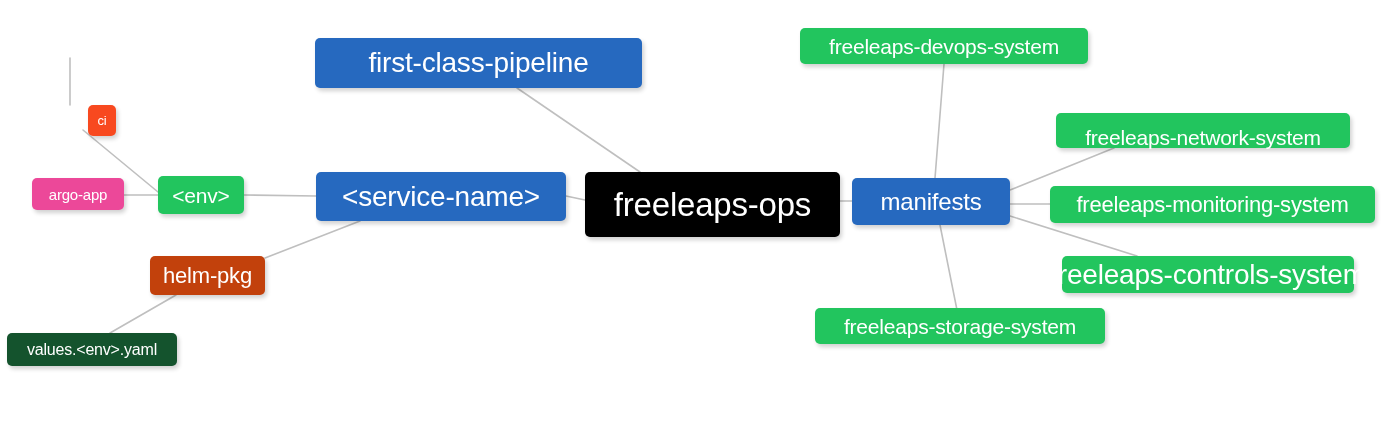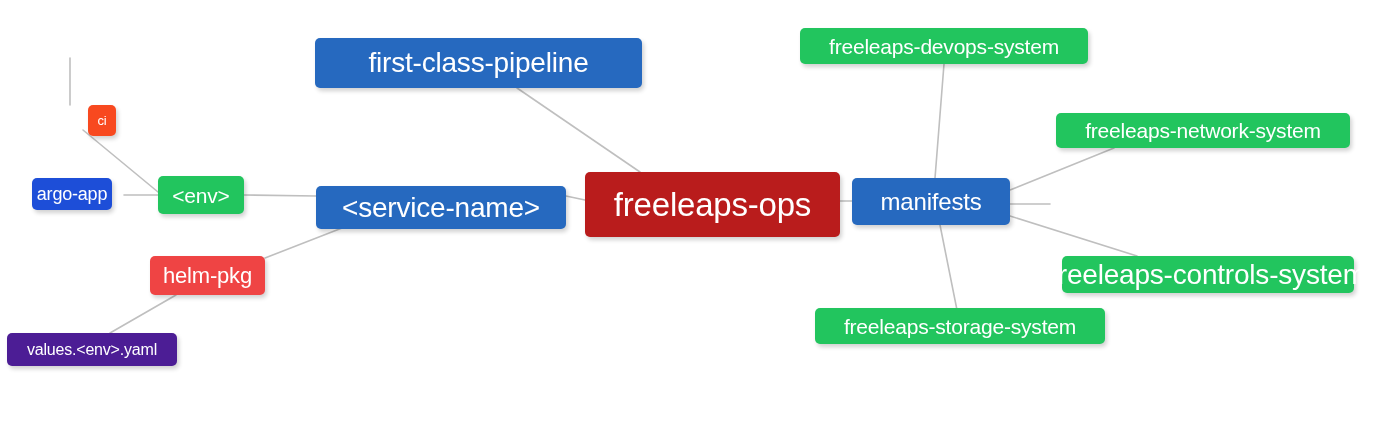--- a/index.html
+++ b/index.html
@@ -70,49 +70,52 @@
       <line x1="935" y1="178" x2="944" y2="64" stroke="#bfbfbf" stroke-width="1.6" stroke-linecap="round"></line>
       <line x1="1010" y1="190" x2="1114" y2="148" stroke="#bfbfbf" stroke-width="1.6" stroke-linecap="round"></line>
       <line x1="1010" y1="204" x2="1050" y2="204" stroke="#bfbfbf" stroke-width="1.6" stroke-linecap="round"></line>
       <line x1="1010" y1="216" x2="1137" y2="256" stroke="#bfbfbf" stroke-width="1.6" stroke-linecap="round"></line>
       <line x1="940" y1="225" x2="958" y2="315" stroke="#bfbfbf" stroke-width="1.6" stroke-linecap="round"></line>
     </svg>
   <div id="node-layer">
       <div class="node" style="left: 55px; top: 105px; width: 28px; height: 31px; background: rgb(248, 73, 31); font-size: 13px; margin-left: 33px;">
         <span class="node-label">ci</span>
       </div>
-      <div class="node" style="left: 32px; top: 178px; width: 80px; height: 32px; background: #1d4ed8; font-size: 18px;">
+      <div class="node" style="left: 32px; top: 178px; width: 92px; height: 32px; background: #ec4899; font-size: 15px;">
         <span class="node-label">argo-app</span>
       </div>
       <div class="node" style="left: 158px; top: 176px; width: 86px; height: 38px; background: rgb(34, 197, 94); font-size: 21px;">
         <span class="node-label">&lt;env&gt;</span>
       </div>
-      <div class="node" style="left: 316px; top: 172px; width: 250px; height: 43px; background: rgb(38, 105, 191); font-size: 28px; margin-top: 14px;">
+      <div class="node" style="left: 316px; top: 172px; width: 250px; height: 49px; background: rgb(38, 105, 191); font-size: 28px;">
         <span class="node-label">&lt;service-name&gt;</span>
       </div>
       <div class="node" style="left: 315px; top: 38px; width: 327px; height: 50px; background: rgb(38, 105, 191); font-size: 28px;">
         <span class="node-label">first-class-pipeline</span>
       </div>
-      <div class="node" style="left: 150px; top: 256px; width: 115px; height: 39px; background: #ef4444; font-size: 22px;">
+      <div class="node" style="left: 150px; top: 256px; width: 115px; height: 39px; background: #c2410c; font-size: 22px;">
         <span class="node-label">helm-pkg</span>
       </div>
-      <div class="node" style="left: 7px; top: 333px; width: 170px; height: 33px; background: #4c1d95; font-size: 16px;">
+      <div class="node" style="left: 7px; top: 333px; width: 170px; height: 33px; background: #14532d; font-size: 16px;">
         <span class="node-label">values.&lt;env&gt;.yaml</span>
       </div>
-      <div class="node" style="left: 585px; top: 172px; width: 255px; height: 65px; background: #b91c1c; font-size: 33px;">
+      <div class="node" style="left: 585px; top: 172px; width: 255px; height: 65px; background: #000000; font-size: 33px;">
         <span class="node-label">freeleaps-ops</span>
       </div>
       <div class="node" style="left: 852px; top: 178px; width: 158px; height: 47px; background: rgb(38, 105, 191); font-size: 24px;">
         <span class="node-label">manifests</span>
       </div>
       <div class="node" style="left: 800px; top: 28px; width: 288px; height: 36px; background: rgb(34, 197, 94); font-size: 21px;">
         <span class="node-label">freeleaps-devops-system</span>
       </div>
-      <div class="node" style="left: 1056px; top: 113px; width: 294px; height: 35px; background: rgb(34, 197, 94); font-size: 21px;">
+      <div class="node" style="left: 1056px; top: 113px; width: 294px; height: 35px; background: rgb(34, 197, 94); font-size: 21px; align-items: flex-end;">
         <span class="node-label">freeleaps-network-system</span>
+      </div>
+      <div class="node" style="left: 1050px; top: 186px; width: 325px; height: 37px; background: rgb(34, 197, 94); font-size: 22px;">
+        <span class="node-label">freeleaps-monitoring-system</span>
       </div>
       <div class="node" style="left: 1062px; top: 256px; width: 292px; height: 37px; background: rgb(34, 197, 94); font-size: 28px;">
         <span class="node-label">freeleaps-controls-system</span>
       </div>
       <div class="node" style="left: 815px; top: 308px; width: 290px; height: 36px; background: rgb(34, 197, 94); font-size: 21px;">
         <span class="node-label">freeleaps-storage-system</span>
       </div>
     </div>
 </div>
 

